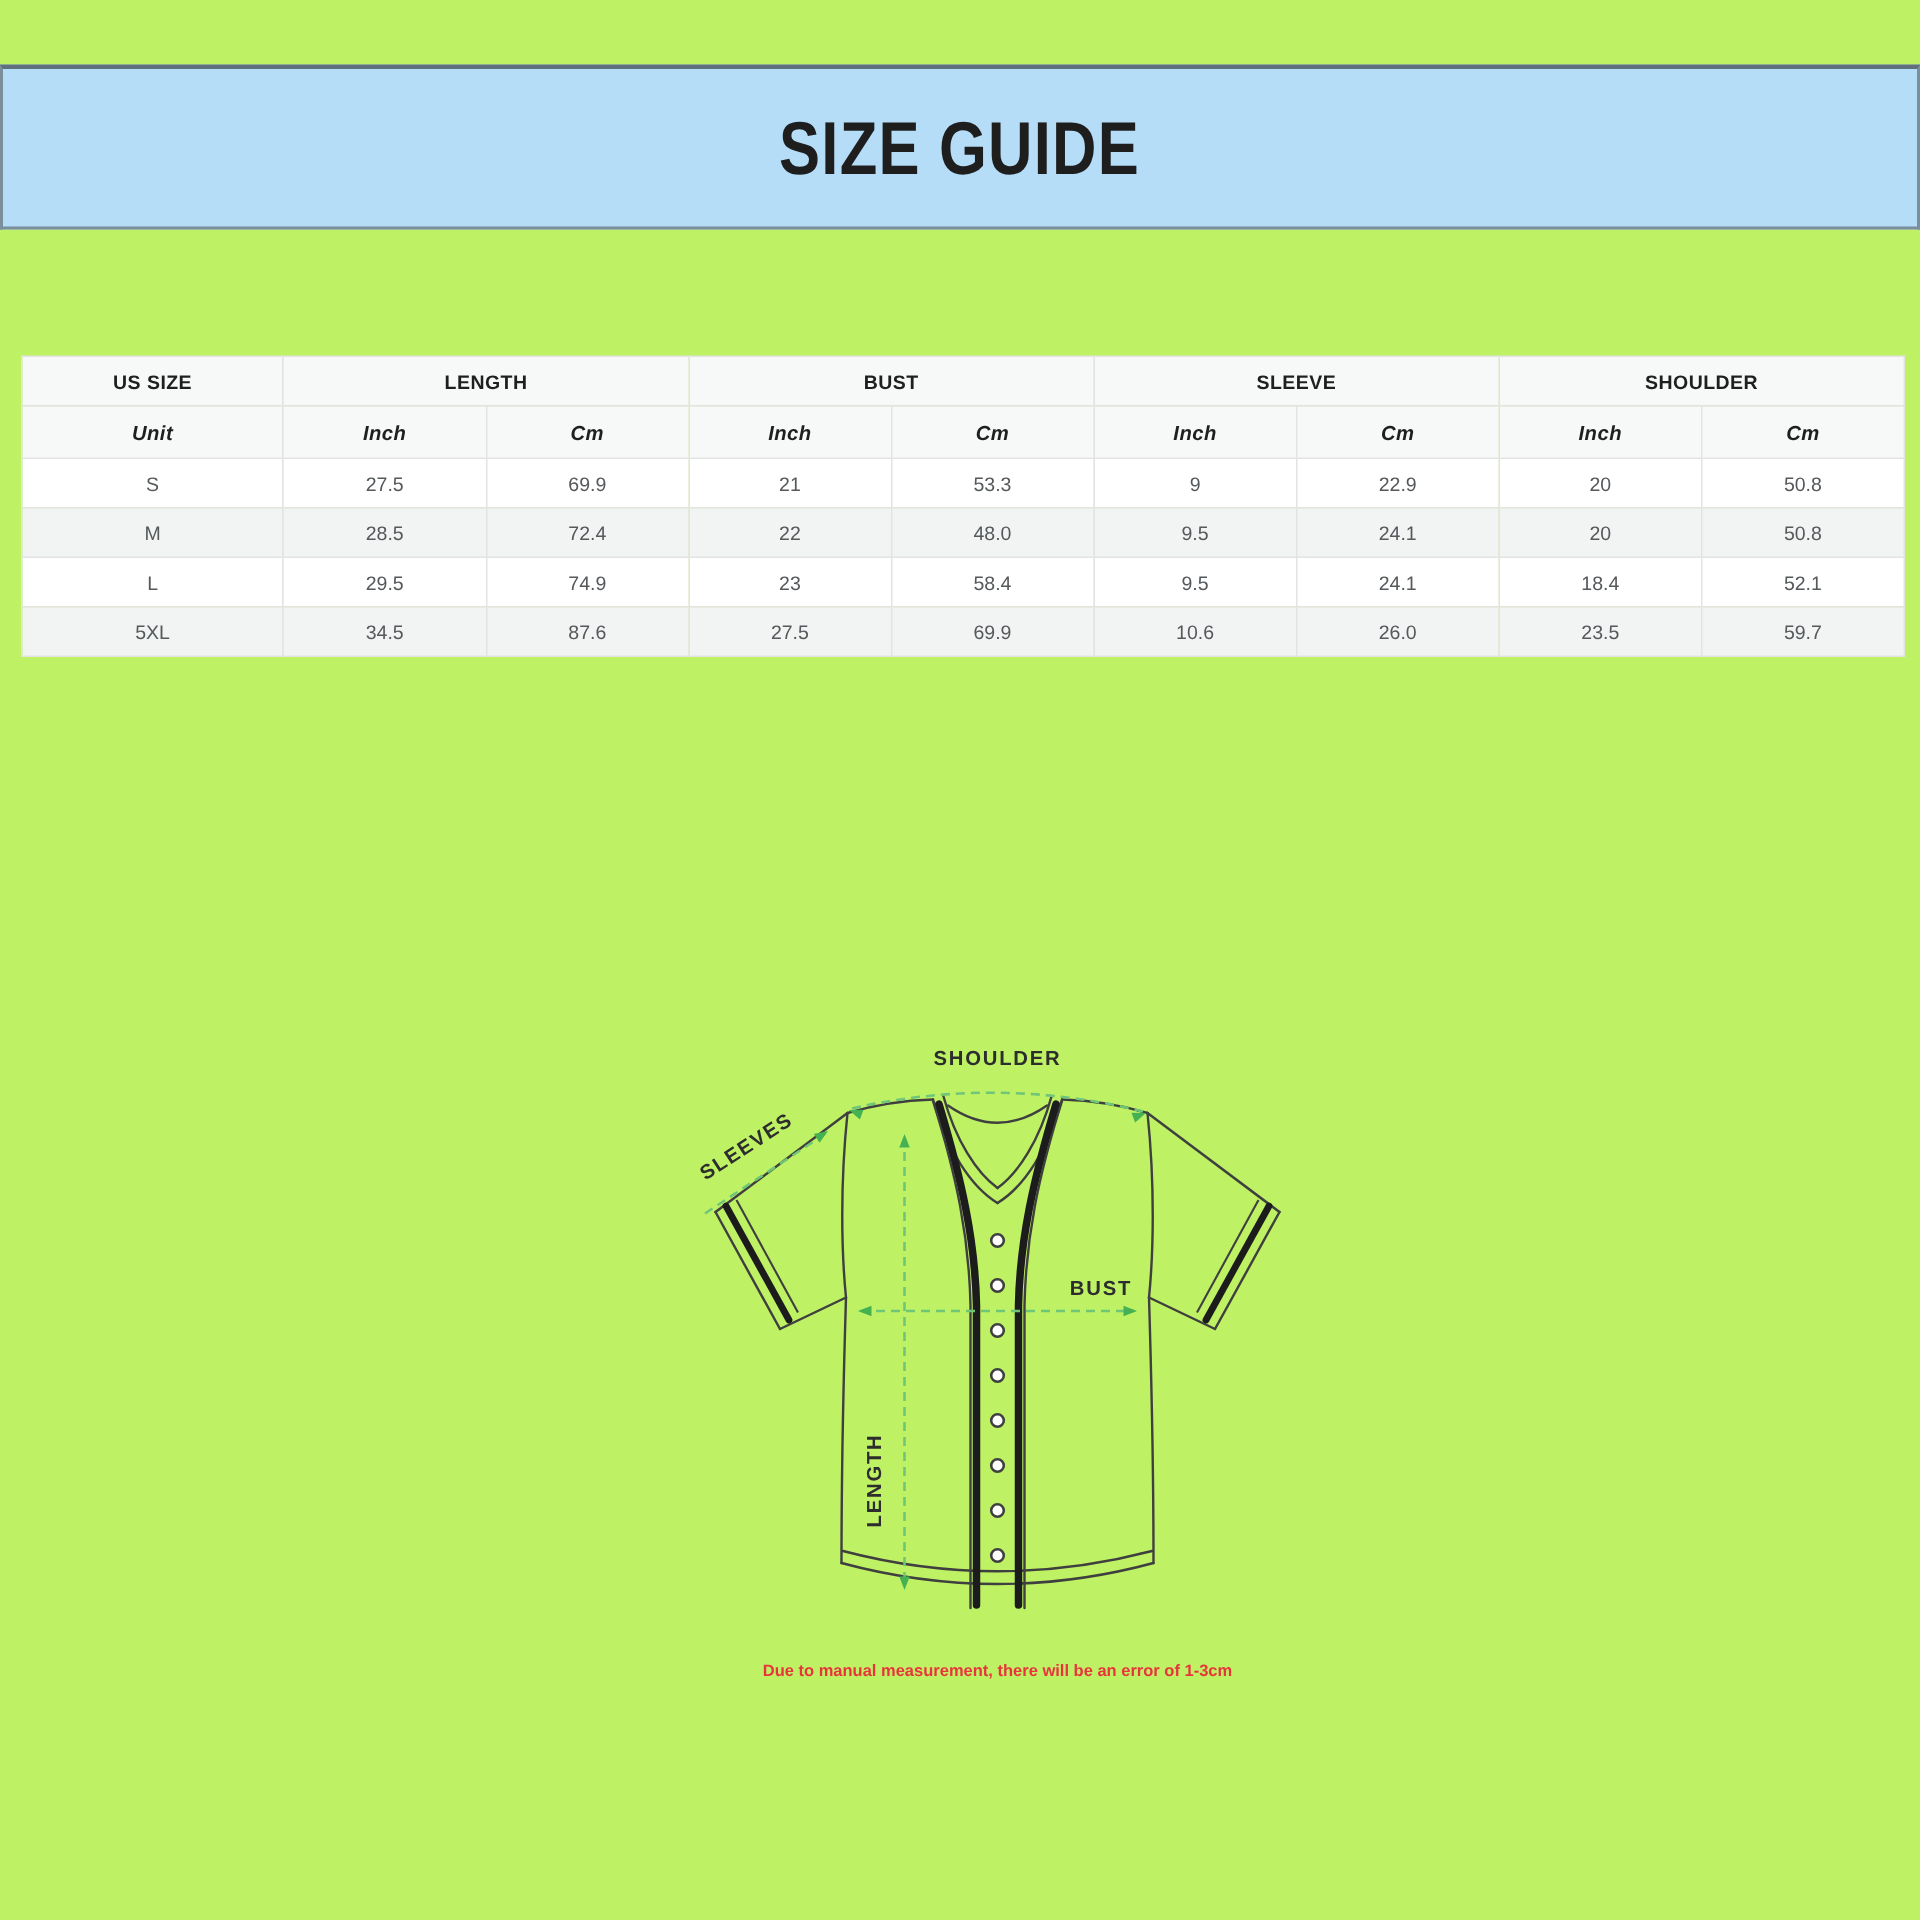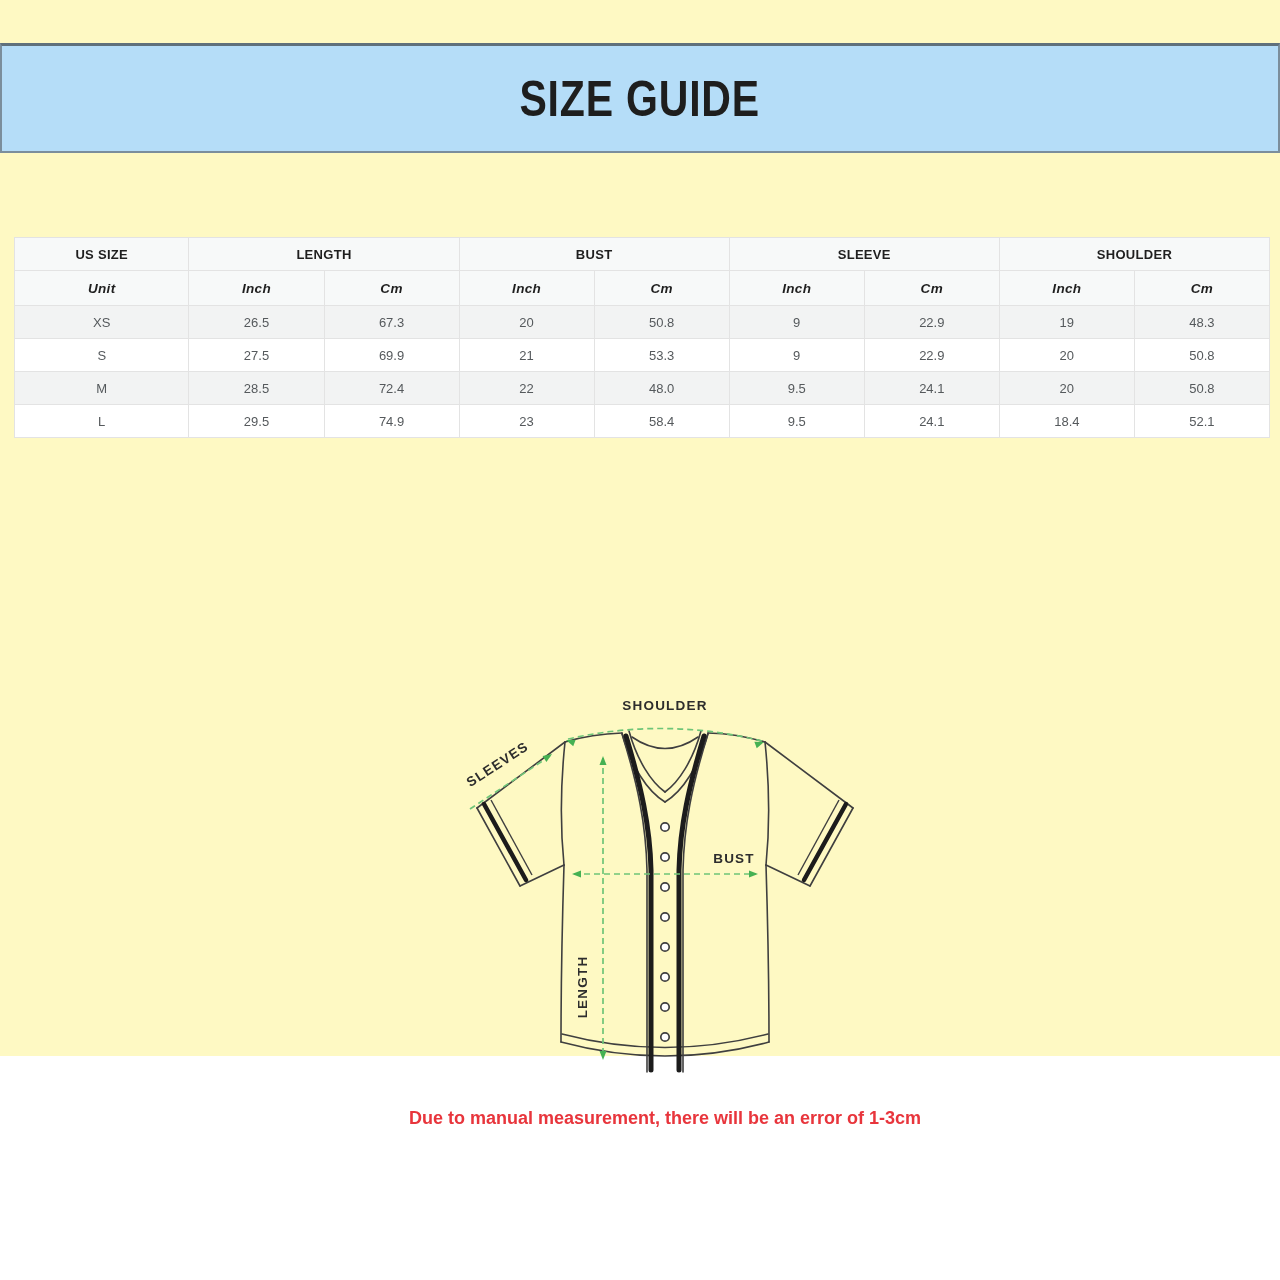--- a/index.html
+++ b/index.html
@@ -4,21 +4,21 @@
 <style>
   :root{
     --accent-green:#45b153; --dash-green:#6fc578; --note-red:#e8353c;
     --banner-bg:#b5ddf8; --banner-border:#7b8e9c; --row-alt-bg:#f2f3f3;
     --header-bg:#f7f9f9; --table-border:#e3e3e3; --title-color:#1e1e1e;
     --value-color:#55595c; --line-color:#3f3f3f;
   }
   *{margin:0;padding:0;box-sizing:border-box;}
   html,body{width:1280px;height:1280px;background:#fff;overflow:hidden;
     font-family:"Liberation Sans","DejaVu Sans",sans-serif;}
-  .page{position:relative;width:1280px;height:1056px;background:#fef9c3;}
+  .page{position:relative;width:1280px;height:1280px;background:#bef264;}
 
   
   .banner{position:absolute;top:43px;left:0;right:0;height:110px;
     background:var(--banner-bg);border:2px solid var(--banner-border);
     border-top:3px solid #5f707c;display:flex;align-items:center;justify-content:center;}
   .banner h1{font-size:50px;font-weight:800;color:var(--title-color);
     letter-spacing:1px;transform:scaleX(0.82);white-space:nowrap;}
 
   
   .table-wrap{position:absolute;top:237px;left:14px;right:10px;}
@@ -33,21 +33,21 @@
   .size-table tbody tr.even{background:#ffffff;}
 
   
   .jersey-wrap{position:absolute;left:450px;top:690px;width:430px;height:400px;}
   .jersey-wrap svg{display:block;}
   .diag-label{font-family:"Liberation Sans","DejaVu Sans",sans-serif;
     font-size:13.5px;font-weight:700;letter-spacing:1.2px;fill:#2d2d2d;}
 
   
   .note{position:absolute;top:1108px;left:50px;width:1230px;text-align:center;
-    font-size:18px;font-weight:700;color:var(--note-red);}
+    font-size:11px;font-weight:700;color:var(--note-red);}
 </style>
 </head>
 <body>
 
 <div class="page">
 
   <div class="banner">
     <h1>SIZE GUIDE</h1>
   </div>
 
@@ -78,31 +78,20 @@
             <th>Cm</th>
             <th>Inch</th>
             <th>Cm</th>
             <th>Inch</th>
             <th>Cm</th>
             <th>Inch</th>
             <th>Cm</th>
           </tr>
         </thead>
       <tbody>
-          <tr class="odd">
-            <td>XS</td>
-            <td>26.5</td>
-            <td>67.3</td>
-            <td>20</td>
-            <td>50.8</td>
-            <td>9</td>
-            <td>22.9</td>
-            <td>19</td>
-            <td>48.3</td>
-          </tr>
           <tr class="even">
             <td>S</td>
             <td>27.5</td>
             <td>69.9</td>
             <td>21</td>
             <td>53.3</td>
             <td>9</td>
             <td>22.9</td>
             <td>20</td>
             <td>50.8</td>
@@ -122,20 +111,31 @@
             <td>L</td>
             <td>29.5</td>
             <td>74.9</td>
             <td>23</td>
             <td>58.4</td>
             <td>9.5</td>
             <td>24.1</td>
             <td>18.4</td>
             <td>52.1</td>
           </tr>
+          <tr class="odd">
+            <td>5XL</td>
+            <td>34.5</td>
+            <td>87.6</td>
+            <td>27.5</td>
+            <td>69.9</td>
+            <td>10.6</td>
+            <td>26.0</td>
+            <td>23.5</td>
+            <td>59.7</td>
+          </tr>
         </tbody>
     </table>
   </div>
 
   <div class="jersey-wrap">
     <svg viewBox="0 0 430 400" width="430" height="400">
 
       <g stroke="var(--line-color)" stroke-width="1.6" fill="none" stroke-linecap="round">
 
         <path d="M115,52 L27,118"></path>

